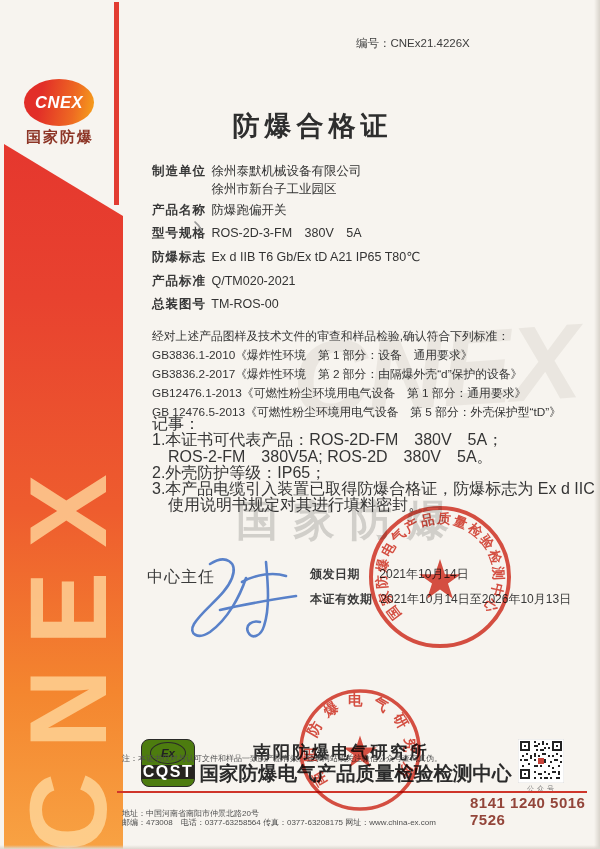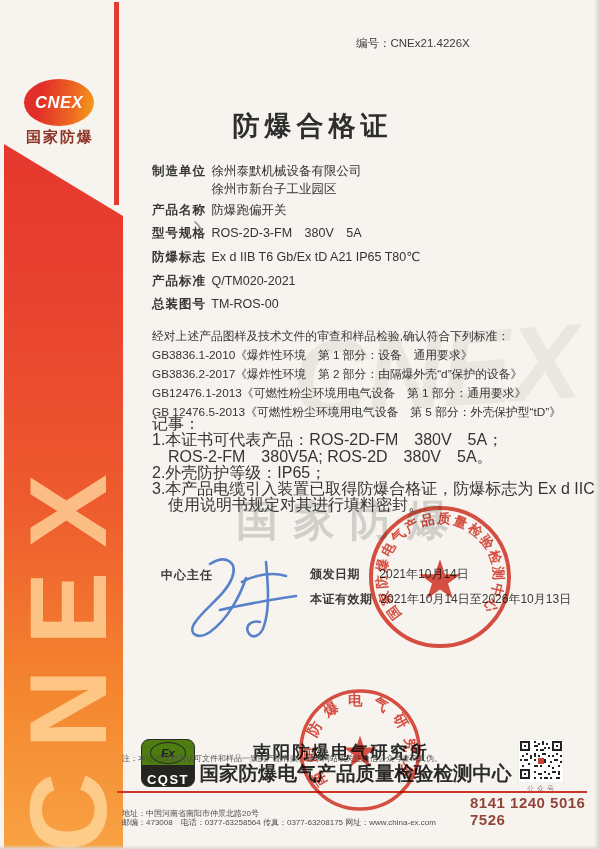--- a/index.html
+++ b/index.html
@@ -33,42 +33,42 @@
   .frow{position:absolute;left:152px;font-size:12.5px;white-space:nowrap;z-index:3;}
   .frow .lab{display:inline-block;width:56px;font-weight:700;letter-spacing:1px;color:#383838;}
   .frow .val{color:#333;}
   .tick{position:absolute;left:192px;top:219px;z-index:3;}
   
   .standards{position:absolute;left:152px;top:327px;width:440px;font-size:11.8px;line-height:19px;
              white-space:nowrap;z-index:3;color:#353535;}
   .notes{position:absolute;left:152px;top:416px;width:445px;font-size:16px;line-height:16.3px;
          white-space:nowrap;z-index:3;color:#353535;}
   
-  .sig-label{position:absolute;left:161px;top:567px;font-size:12px;font-weight:700;letter-spacing:1px;z-index:3;}
+  .sig-label{position:absolute;left:147px;top:567px;font-size:16px;font-weight:400;letter-spacing:1px;z-index:3;}
   .sig-svg{position:absolute;left:182px;top:550px;z-index:4;}
   .d-row{position:absolute;left:310px;font-size:12px;white-space:nowrap;z-index:3;}
   .d-row .lab{display:inline-block;font-weight:700;letter-spacing:.5px;}
   .d-row .val{margin-left:10px;}
   .d-issue{top:566px;}
   .d-valid{top:591px;}
   .d-issue .lab{width:56px;}
   .d-valid .lab{width:62px;margin-right:-5px;}
   
   .stamp{position:absolute;z-index:6;mix-blend-mode:multiply;opacity:.88;}
   .stamp-center{left:365px;top:502px;}
   .stamp-bottom{left:294px;top:684px;}
   
   .exmark{position:absolute;left:141px;top:739px;width:52px;height:46px;border:1.5px solid #2a2a28;
           border-radius:8px;background:#4d7c0f;overflow:hidden;z-index:3;}
   .exmark .top{height:25px;display:flex;align-items:center;justify-content:center;}
   .exmark .oval{width:34px;height:20px;border:1.5px solid #2a2a28;border-radius:50%;
                 display:flex;align-items:center;justify-content:center;
                 font-size:11.5px;font-style:italic;font-weight:700;color:#222;}
-  .exmark .bot{height:28px;background:#26241f;color:#fff;display:flex;align-items:center;
-               justify-content:center;font-size:13px;font-weight:700;letter-spacing:1.5px;}
+  .exmark .bot{height:14px;background:#26241f;color:#fff;display:flex;align-items:center;
+               justify-content:center;font-size:16px;font-weight:700;letter-spacing:1.5px;}
   .inst1{position:absolute;left:206px;top:740px;width:270px;text-align:center;
          font-size:17.5px;font-weight:700;letter-spacing:2px;color:#2b2b2b;z-index:3;}
   .inst2{position:absolute;left:193px;top:760px;width:325px;text-align:center;
          font-size:19.5px;font-weight:700;color:#2b2b2b;z-index:3;white-space:nowrap;}
   .qr{position:absolute;left:518px;top:739px;z-index:3;}
   .qr-label{position:absolute;left:520px;top:784px;width:44px;text-align:center;
             font-size:7px;color:#777;letter-spacing:3px;z-index:3;}
   .red-rule{position:absolute;left:117px;top:791px;width:470px;height:2px;background:#cf352a;z-index:3;}
   .fnote{position:absolute;left:122px;font-size:8px;color:#4f4f4f;white-space:nowrap;z-index:3;}
   .fn1{top:753px;}

